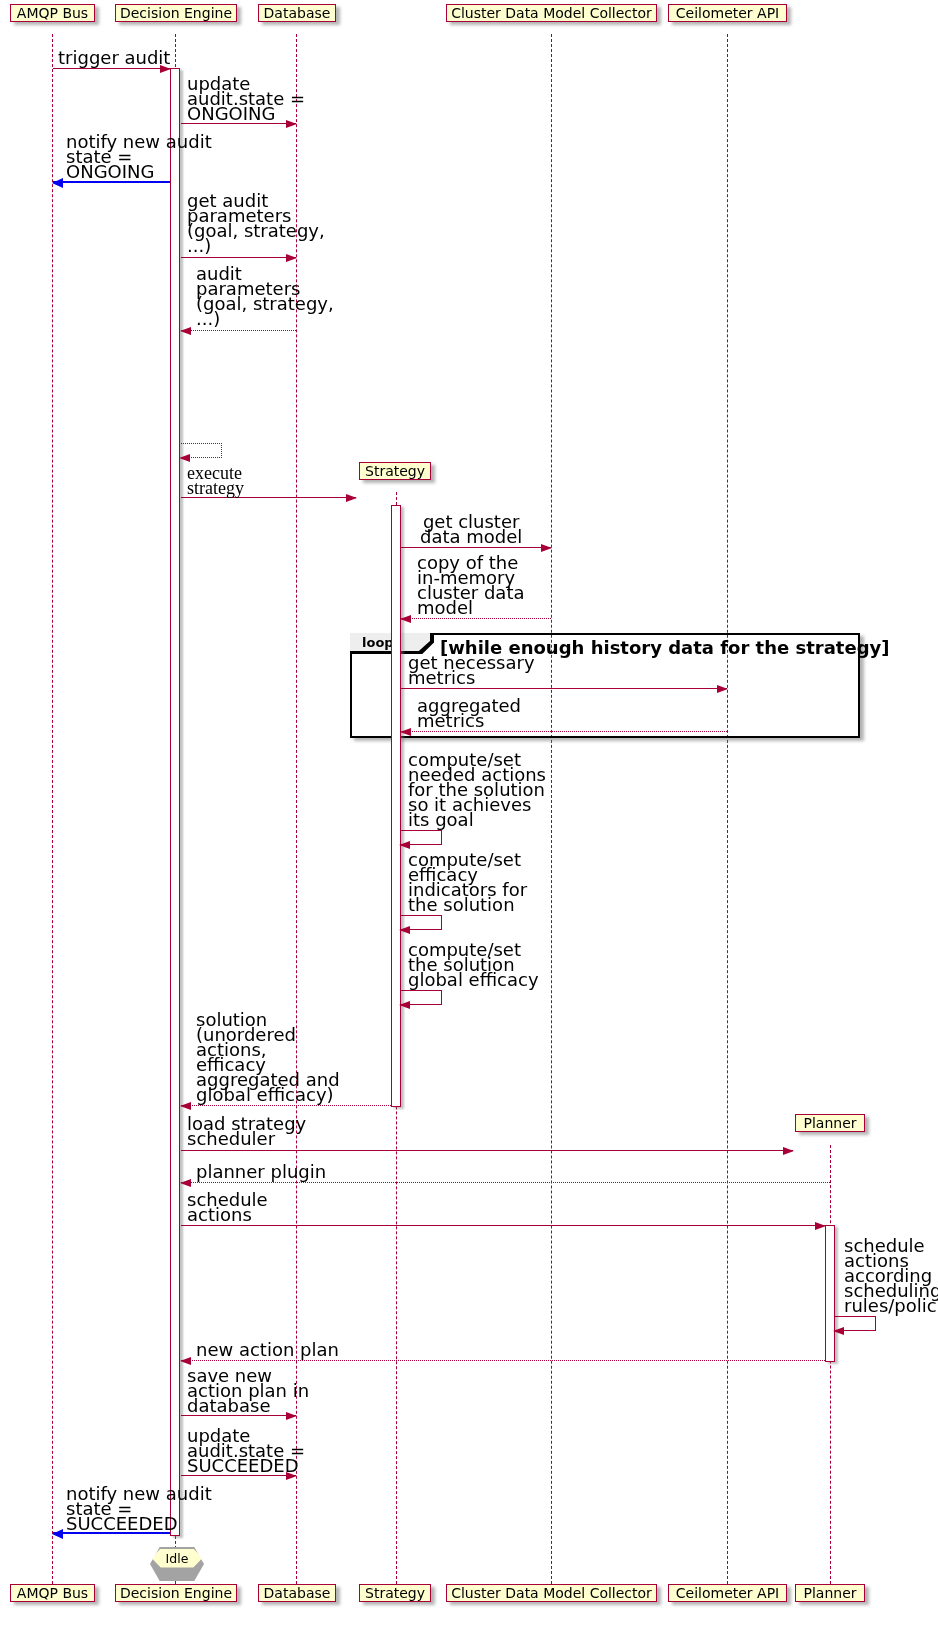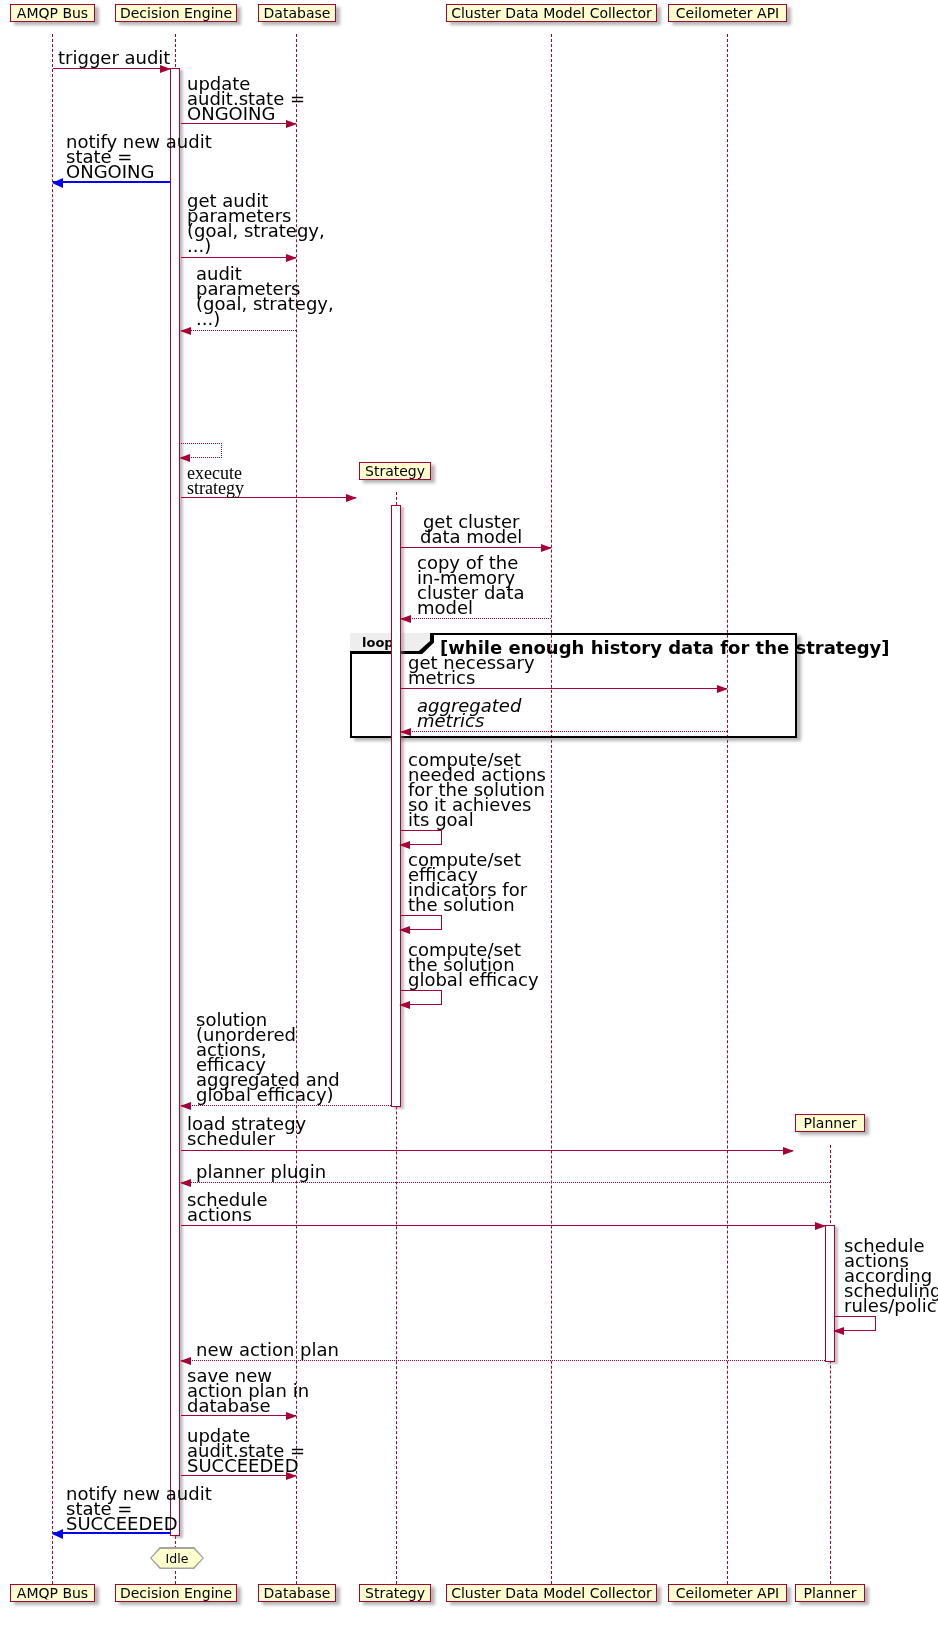--- a/index.html
+++ b/index.html
@@ -27,30 +27,30 @@
   .head.r{right:-1px;top:-4px;border-left:11px solid #A80036;}
   .head.l{left:-1px;top:-4px;border-right:11px solid #A80036;}
   .head.bl{left:-1px;top:-5px;border-right:11px solid #0202EE;border-top-width:5px;border-bottom-width:5px;}
   
   .selfloop{position:absolute;width:40px;height:13px;border:1px solid #A80036;border-left:none;z-index:4;}
   .selfloop.dot{border-style:dotted;border-left:none;}
   .selfloop .sl-head{position:absolute;width:0;height:0;left:-2px;bottom:-5px;
         border-top:4px solid transparent;border-bottom:4px solid transparent;
         border-right:11px solid #A80036;}
   
-  .loop-frame{position:absolute;left:350px;top:633px;width:447px;height:105px;
+  .loop-frame{position:absolute;left:350px;top:633px;width:510px;height:105px;
         border:2px solid #000;box-shadow:4px 3px 3px rgba(120,120,120,.55);z-index:2;box-sizing:border-box;}
   .loop-tab-outer{position:absolute;left:-2px;top:-2px;width:84px;height:21px;background:#000;
         clip-path:polygon(0 0,100% 0,100% 45%,86% 100%,0 100%);}
   .loop-tab-inner{position:absolute;left:0px;top:0px;width:80px;height:18px;background:#EEEEEE;
         clip-path:polygon(0 0,100% 0,100% 45%,86% 100%,0 100%);}
   .loop-kw{position:absolute;left:10px;top:0px;font-size:13px;font-weight:bold;color:#000;}
   .loop-cond{position:absolute;left:88px;top:2px;font-size:18px;font-weight:bold;color:#000;white-space:nowrap;}
   
-  .hex-outer{position:absolute;left:150px;top:1547px;width:54px;height:22px;background:#a3a3a3;
+  .hex-outer{position:absolute;left:150px;top:1547px;width:54px;height:34px;background:#a3a3a3;
         clip-path:polygon(18% 0,82% 0,100% 50%,82% 100%,18% 100%,0 50%);
         filter:drop-shadow(2px 2px 1px rgba(120,120,120,.6));z-index:6;}
   .hex-inner{position:absolute;left:1.5px;top:1.5px;width:51px;height:19px;background:#FEFECE;
         clip-path:polygon(18% 0,82% 0,100% 50%,82% 100%,18% 100%,0 50%);
         display:flex;align-items:center;justify-content:center;font-size:12.5px;color:#000;}
 </style>
 </head>
 <body>
 
 <div class="canvas">
@@ -163,21 +163,21 @@
   <div class="lbl" style="left:187px;top:466px;font-family:Liberation Serif, serif;">execute
 strategy</div>
   <div class="lbl" style="left:420px;top:514px;text-align:center;">get cluster
 data model</div>
   <div class="lbl" style="left:417px;top:555px;">copy of the
 in-memory
 cluster data
 model</div>
   <div class="lbl" style="left:408px;top:655px;">get necessary
 metrics</div>
-  <div class="lbl" style="left:417px;top:698px;font-style:italic;">aggregated
+  <div class="lbl" style="left:417px;top:698px;">aggregated
 metrics</div>
   <div class="lbl" style="left:408px;top:752px;">compute/set
 needed actions
 for the solution
 so it achieves
 its goal</div>
   <div class="lbl" style="left:408px;top:852px;">compute/set
 efficacy
 indicators for
 the solution</div>

